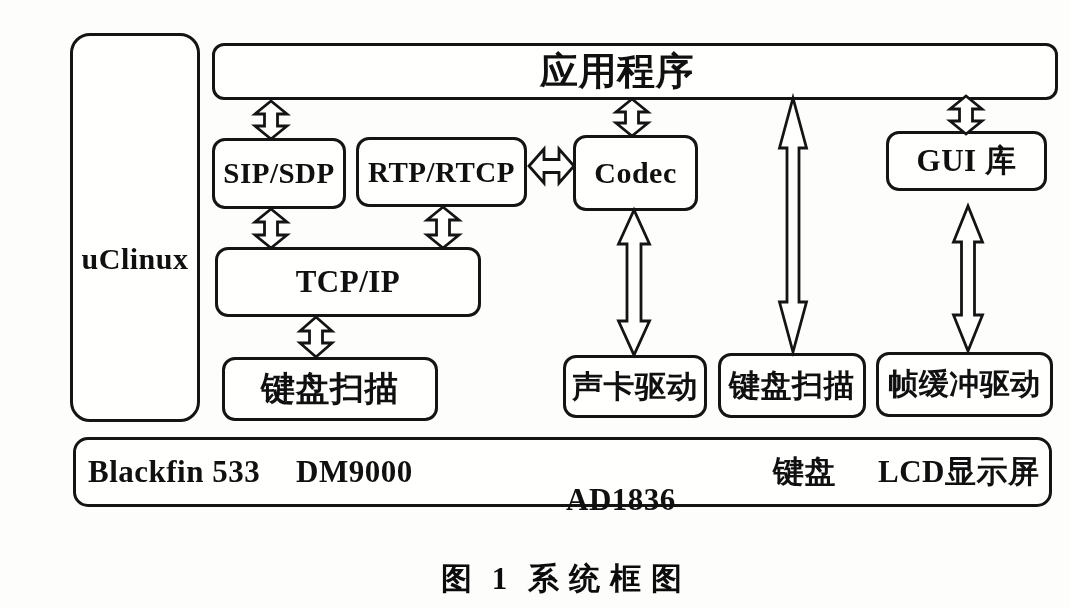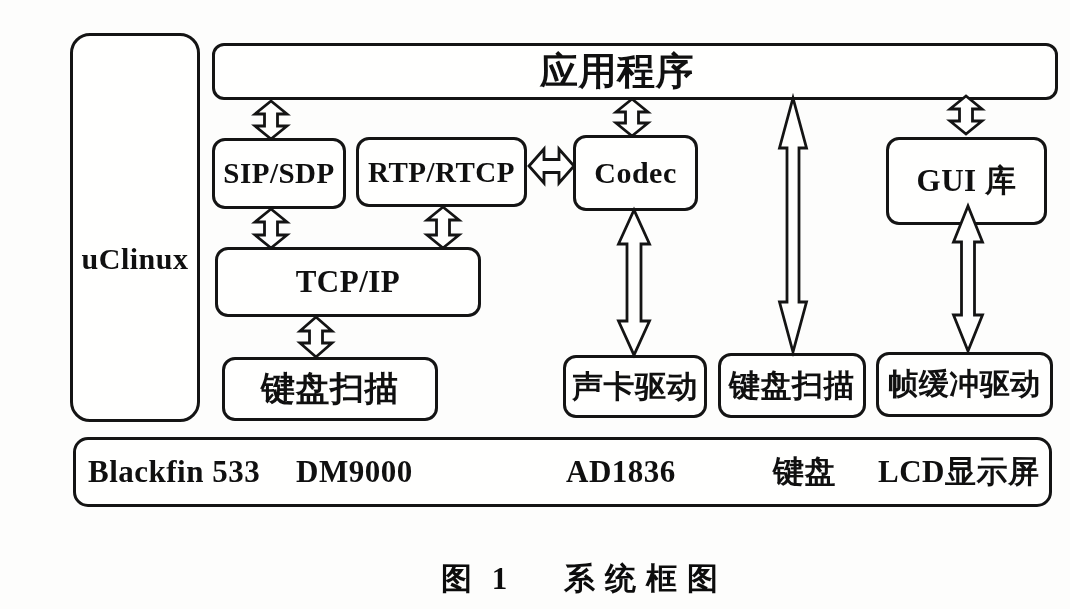--- a/index.html
+++ b/index.html
@@ -16,38 +16,38 @@
     font-size:30px;font-weight:600;letter-spacing:.5px;
     white-space:nowrap;
   }
   .node.cjk{font-weight:600;}
   #node-uclinux{left:70px;top:33px;width:130px;height:389px;border-radius:20px;padding-top:62px;}
   #node-app{left:212px;top:43px;width:846px;height:57px;border-radius:12px;font-size:38px;}
   #node-app .lbl{transform:translateX(-18px);}
   #node-sip{left:212px;top:138px;width:134px;height:71px;font-size:29px;}
   #node-rtp{left:356px;top:137px;width:171px;height:70px;font-size:29px;}
   #node-codec{left:573px;top:135px;width:125px;height:76px;}
-  #node-gui{left:886px;top:137px;width:161px;height:88px;font-size:31px;}
+  #node-gui{left:886px;top:131px;width:161px;height:60px;font-size:31px;}
   #node-tcpip{left:215px;top:247px;width:266px;height:70px;font-size:31px;}
   #node-nic{left:222px;top:357px;width:216px;height:64px;font-size:34px;}
   #node-sound{left:563px;top:355px;width:144px;height:63px;font-size:31px;}
   #node-keyscan{left:718px;top:353px;width:148px;height:65px;font-size:31px;}
   #node-fb{left:876px;top:352px;width:177px;height:65px;font-size:30px;}
   #node-hw{left:73px;top:437px;width:979px;height:70px;border-radius:15px;justify-content:flex-start;}
   .hw-label{position:absolute;top:0;height:64px;line-height:64px;font-size:31px;font-weight:600;}
   #hw-0{left:12px;}
   #hw-1{left:220px;}
-  #hw-2{left:490px;}
+  #hw-2{left:490px;margin-top:28px;}
   #hw-3{left:697px;}
   #hw-4{left:802px;}
   #arrow-layer{position:absolute;left:0;top:0;width:1070px;height:609px;pointer-events:none;}
   .caption{position:absolute;top:558px;left:0;width:1070px;height:44px;font-size:31px;font-weight:bold;
     font-family:"Liberation Serif","DejaVu Serif",serif;color:#0c0c0c;}
   .caption .cap-no{position:absolute;left:441px;letter-spacing:6px;}
-  .caption .cap-title{position:absolute;left:564px;letter-spacing:10px;}
+  .caption .cap-title{position:absolute;left:528px;letter-spacing:10px;}
 </style>
 </head>
 <body>
 
 <div class="canvas">
 
   <div class="node" id="node-uclinux">
     <span class="lbl">uClinux</span>
   </div>
 

